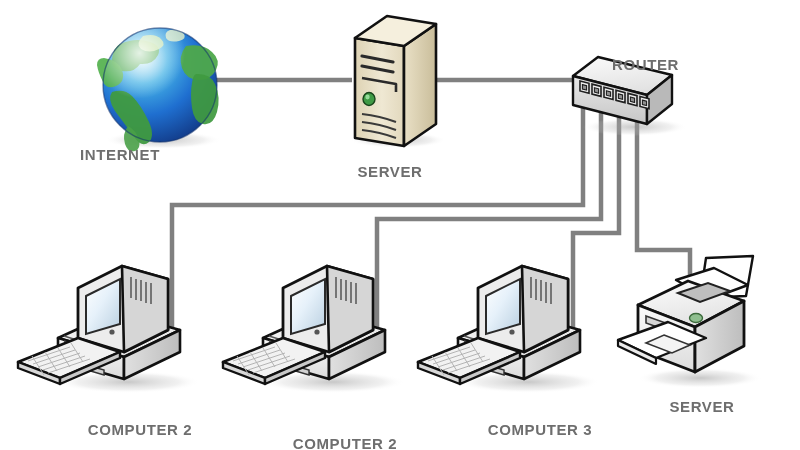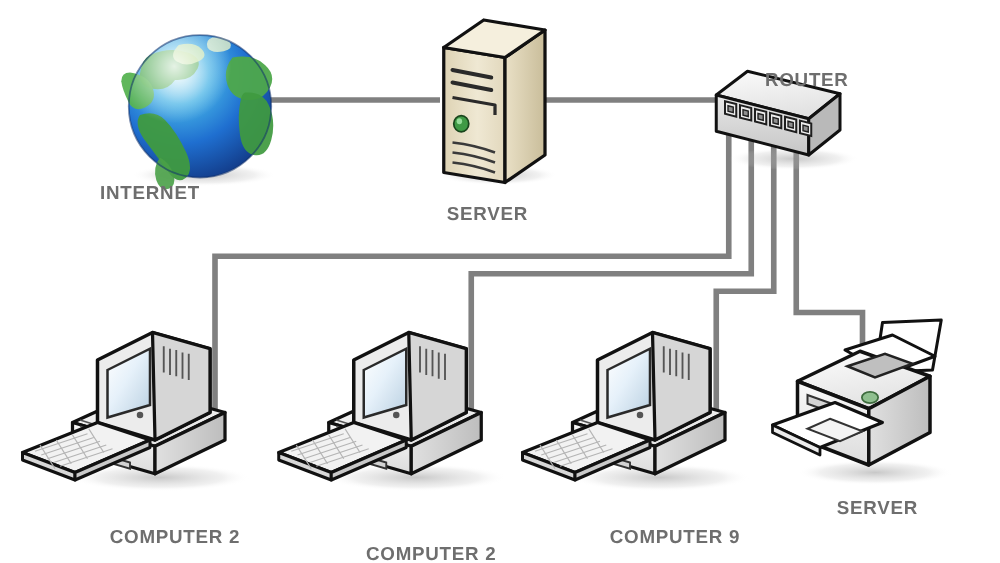--- a/index.html
+++ b/index.html
@@ -312,16 +312,16 @@
       <path d="M664 335 L690 345 L672 353 L646 343 Z" fill="#f4f4f4" stroke="#333" stroke-width="1.6"></path>
     </g>
 
   </svg>
 
   <div class="node-label lbl-internet">INTERNET</div>
   <div class="node-label lbl-server">SERVER</div>
   <div class="node-label lbl-router">ROUTER</div>
   <div class="node-label lbl-c1">COMPUTER 2</div>
   <div class="node-label lbl-c2">COMPUTER 2</div>
-  <div class="node-label lbl-c3">COMPUTER 9</div>
+  <div class="node-label lbl-c3">COMPUTER 3</div>
   <div class="node-label lbl-printer">SERVER</div>
 
 </div>
 
 </body></html>

